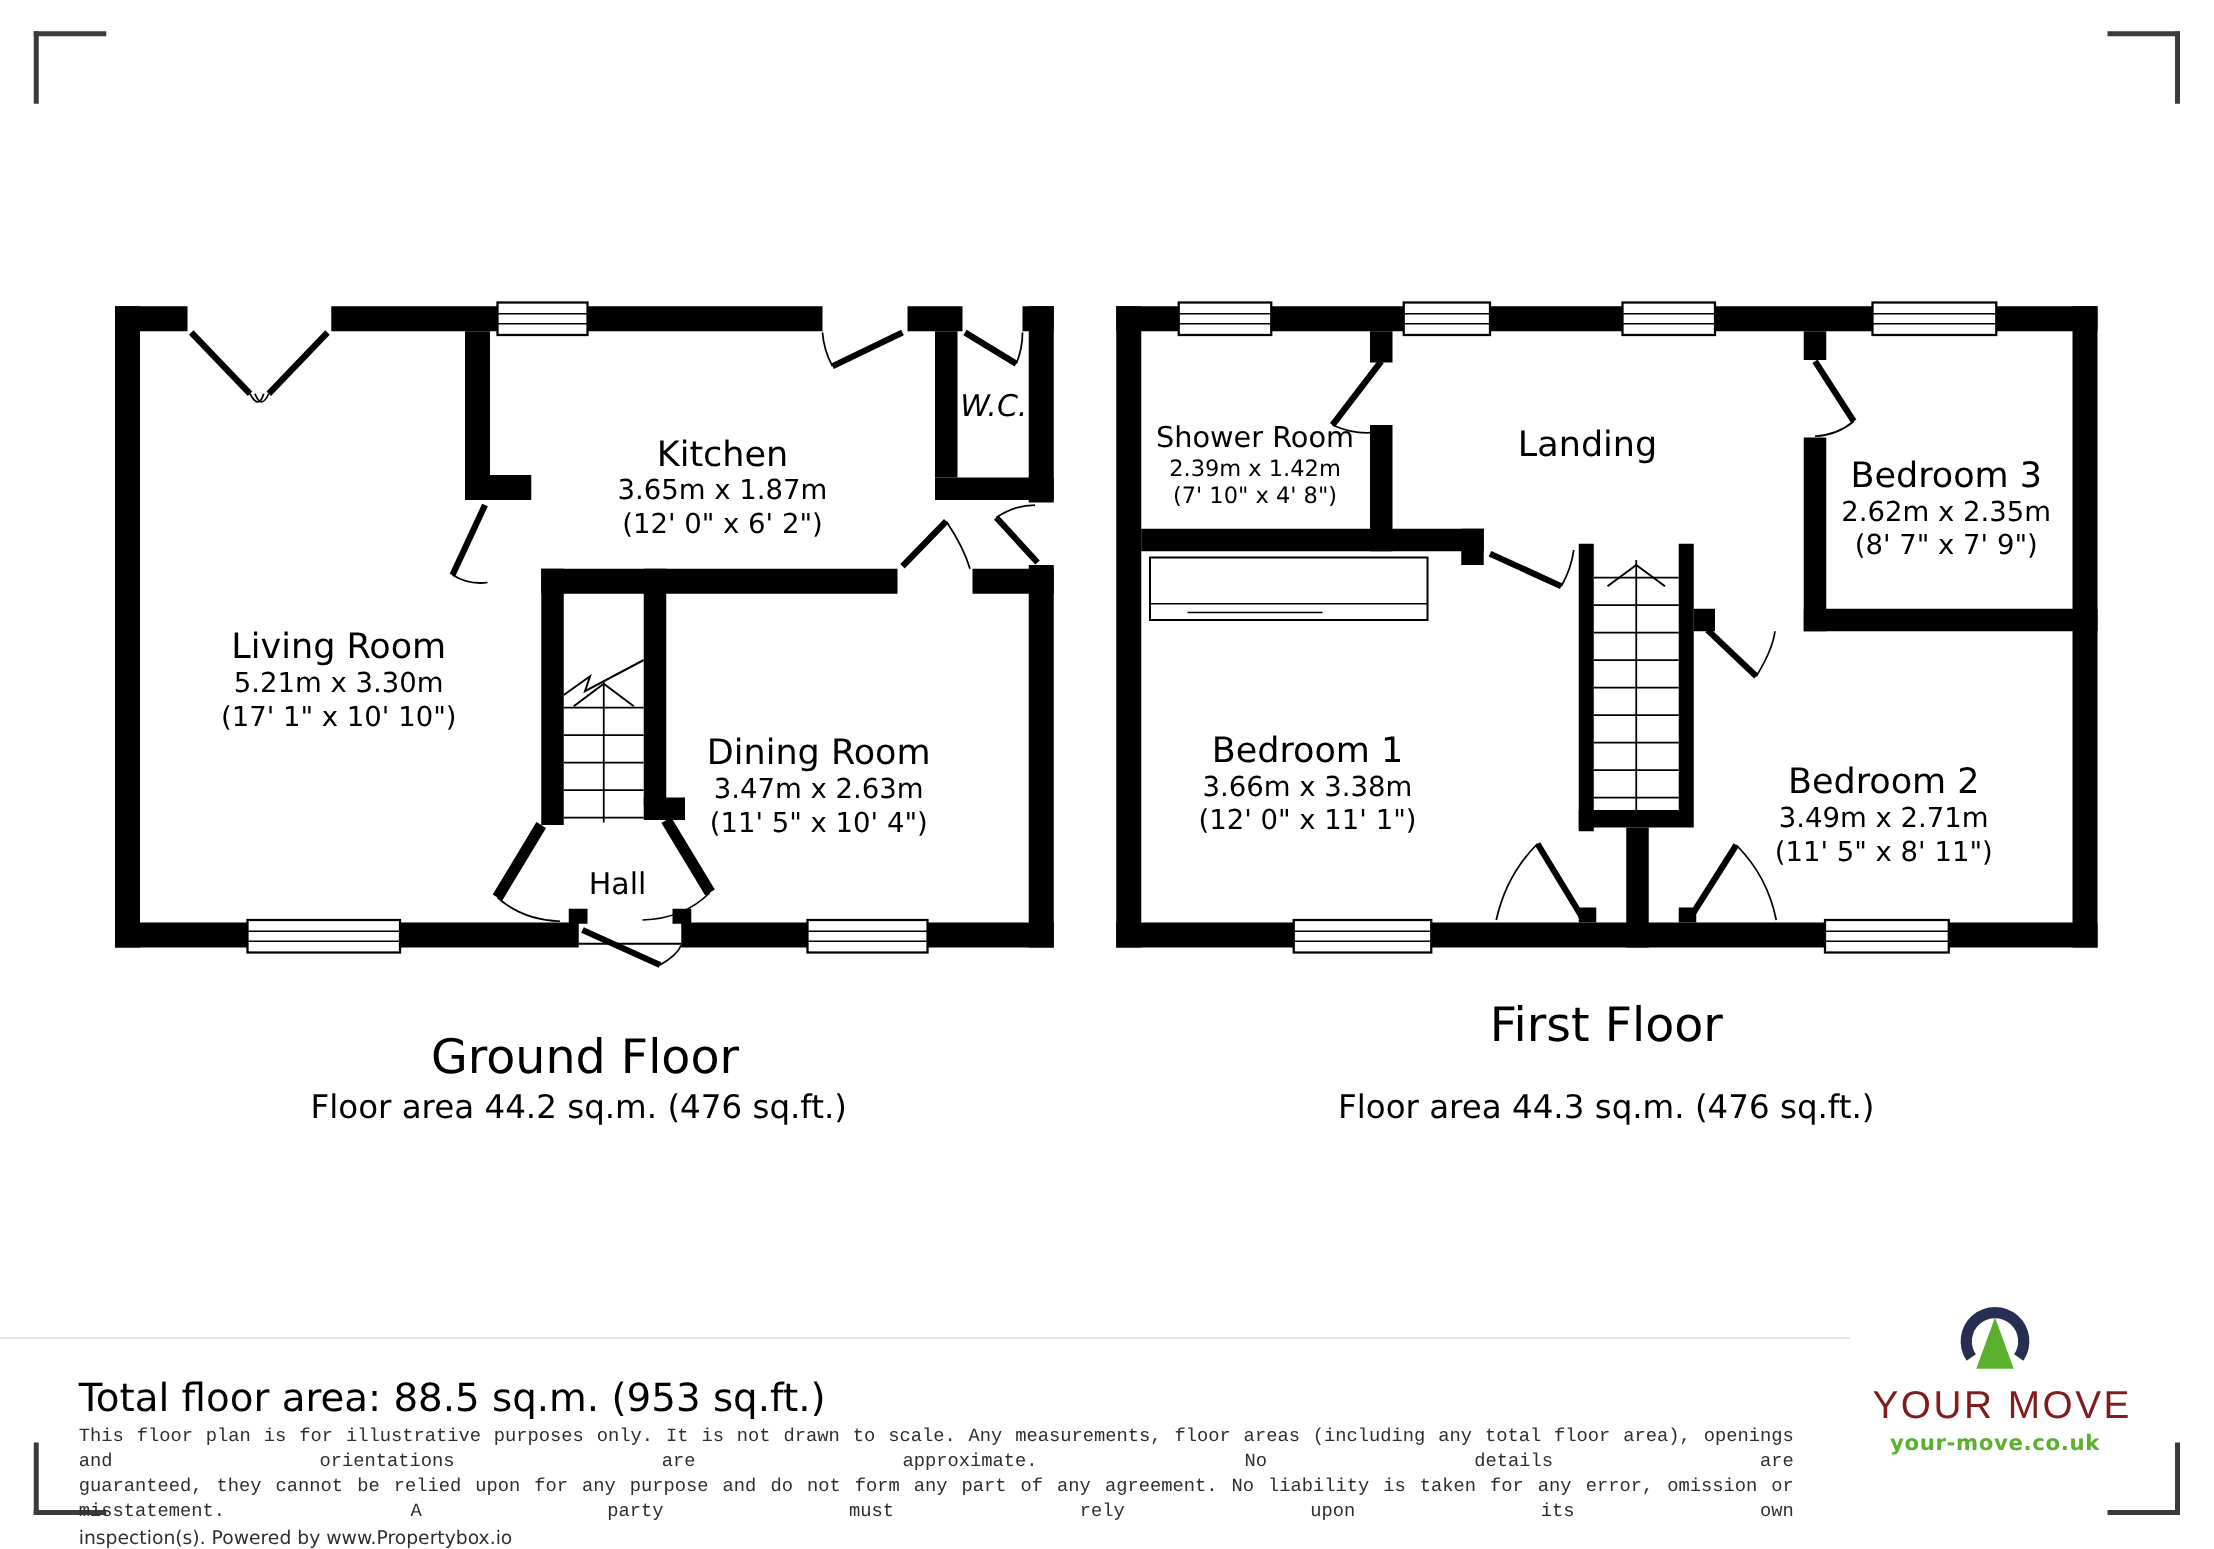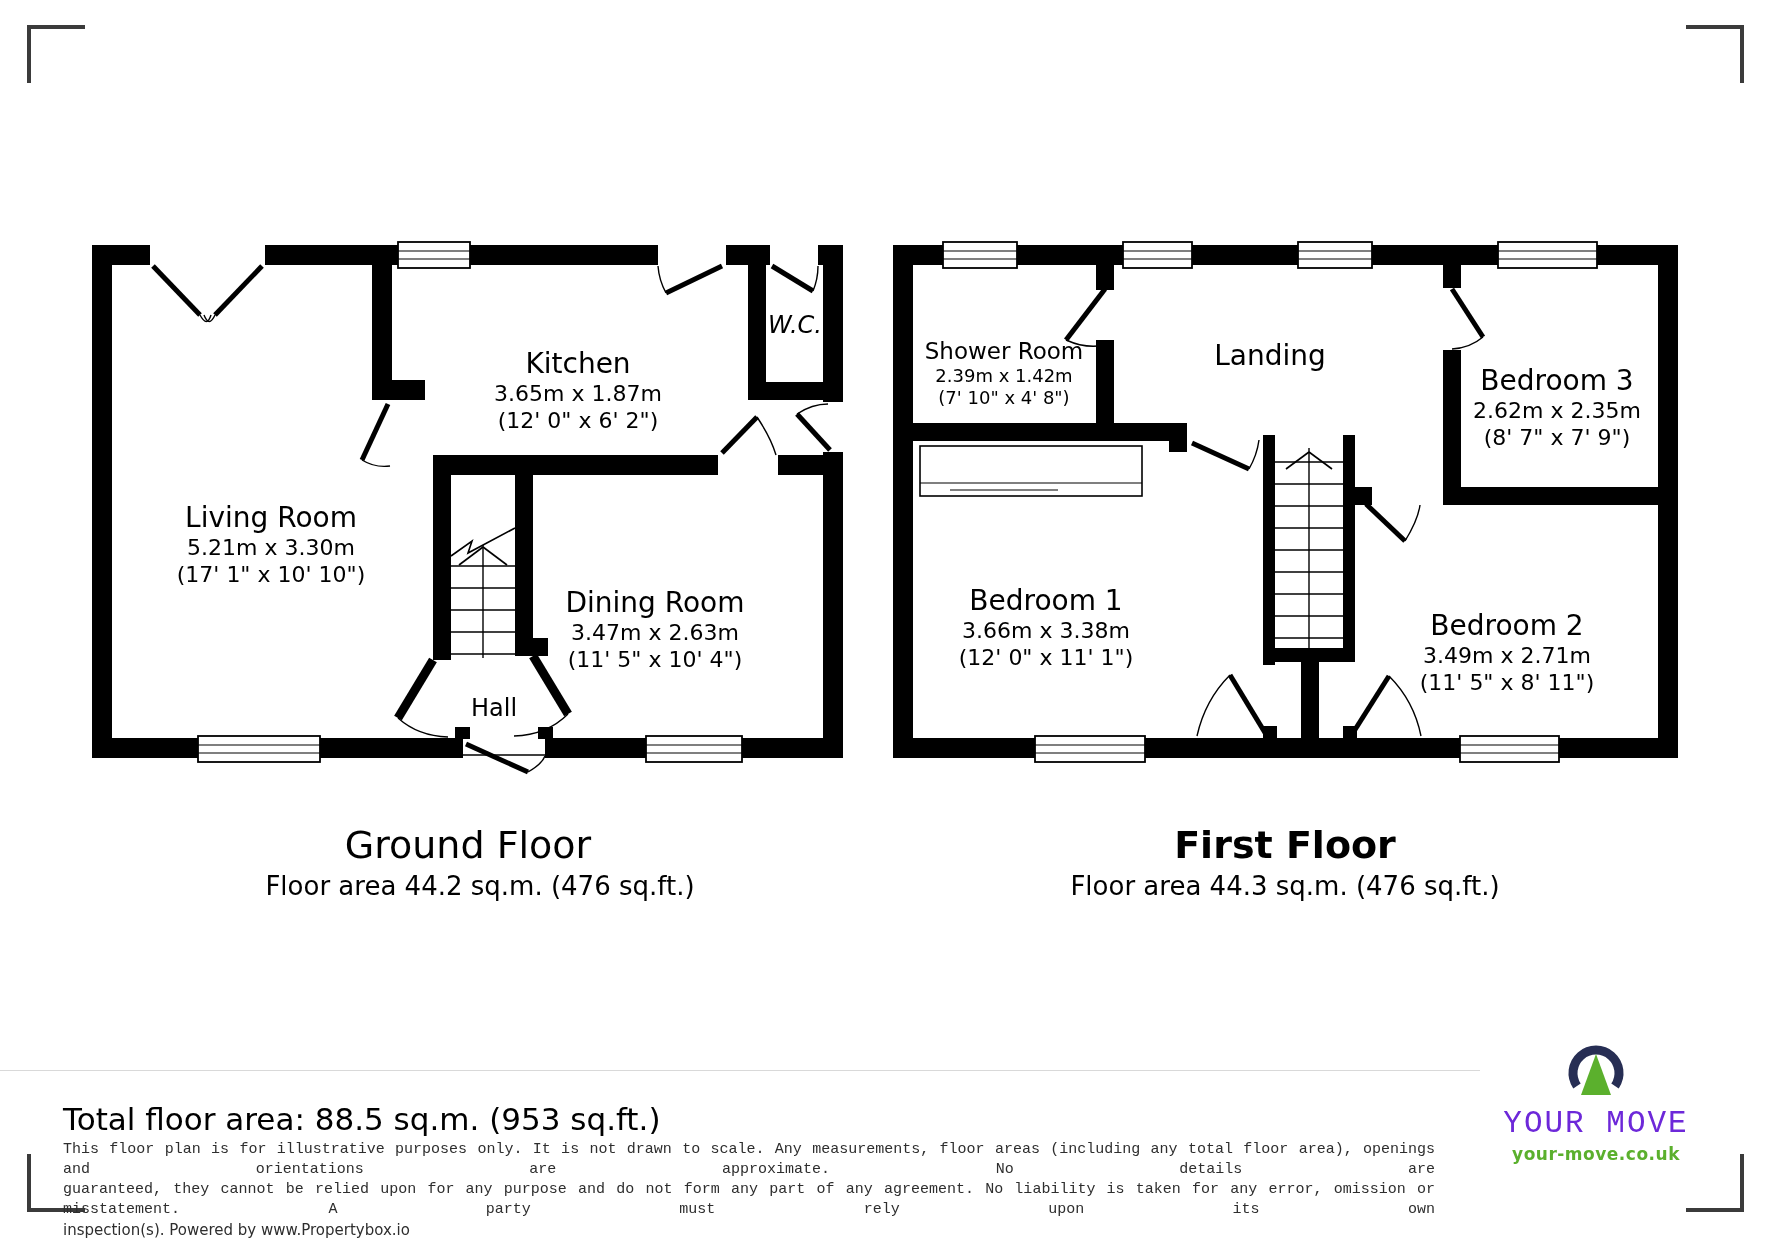--- a/index.html
+++ b/index.html
@@ -30,22 +30,22 @@
   }
   .disclaimer .dline{text-align:justify;}
   .disclaimer .dline.stretch{text-align-last:justify;font-family:Liberation Mono, monospace;}
   .corner{position:absolute;width:54px;height:54px;}
   .corner.tl{left:27px;top:25px;border-left:4px solid #3b3b3b;border-top:4px solid #3b3b3b;}
   .corner.tr{left:1686px;top:25px;border-right:4px solid #3b3b3b;border-top:4px solid #3b3b3b;}
   .corner.bl{left:27px;top:1154px;border-left:4px solid #3b3b3b;border-bottom:4px solid #3b3b3b;}
   .corner.br{left:1686px;top:1154px;border-right:4px solid #3b3b3b;border-bottom:4px solid #3b3b3b;}
   .logo{position:absolute;left:1498px;top:1042px;width:196px;text-align:center;}
   .logo .brand{
-    font-family:Liberation Mono, monospace;font-size:31px;letter-spacing:2px;
-    color:#6d28d9;margin-top:2px;white-space:nowrap;
+    font-family:Liberation Sans, sans-serif;font-size:31px;letter-spacing:2px;
+    color:#7f1d1d;margin-top:2px;white-space:nowrap;
   }
   .logo .site{
     font-size:17px;font-weight:bold;color:#5bb02d;margin-top:3px;letter-spacing:0.5px;white-space:nowrap;
   }
   .wall{fill:#000;}
   .win{fill:#fff;stroke:#000;stroke-width:1.8;}
   .winline{stroke:#000;stroke-width:1.2;fill:none;}
   .leaf{stroke:#000;stroke-width:5;fill:none;}
   .arc{stroke:#000;stroke-width:1.4;fill:none;}
   .tread{stroke:#000;stroke-width:1.4;fill:none;}
@@ -317,22 +317,22 @@
     <div class="rdim">3.49m x 2.71m</div>
     <div class="rdim">(11' 5" x 8' 11")</div>
   </div>
   <div class="room-label" style="left:1557px;top:407px;">
     <div class="rname">Bedroom 3</div>
     <div class="rdim">2.62m x 2.35m</div>
     <div class="rdim">(8' 7" x 7' 9")</div>
   </div>
 
   <div class="floor-title" style="left:468px;top:845px;">Ground Floor</div>
-  <div class="floor-area" style="left:480px;top:886px;">Floor area 44.2 sq.m. (476 sq.ft.)</div>
-  <div class="floor-title" style="left:1285px;top:845px;font-weight:bold;">First Floor</div>
+  <div class="floor-area" style="left:463px;top:886px;">Floor area 44.2 sq.m. (476 sq.ft.)</div>
+  <div class="floor-title" style="left:1285px;top:820px;">First Floor</div>
   <div class="floor-area" style="left:1285px;top:886px;">Floor area 44.3 sq.m. (476 sq.ft.)</div>
 
   <div class="footer-divider"></div>
   <div class="total-area">Total floor area: 88.5 sq.m. (953 sq.ft.)</div>
   <div class="disclaimer">
     <div class="dline stretch">This floor plan is for illustrative purposes only. It is not drawn to scale. Any measurements, floor areas (including any total floor area), openings and orientations are approximate. No details are</div>
     <div class="dline stretch">guaranteed, they cannot be relied upon for any purpose and do not form any part of any agreement. No liability is taken for any error, omission or misstatement. A party must rely upon its own</div>
     <div class="dline">inspection(s). Powered by www.Propertybox.io</div>
   </div>
 

